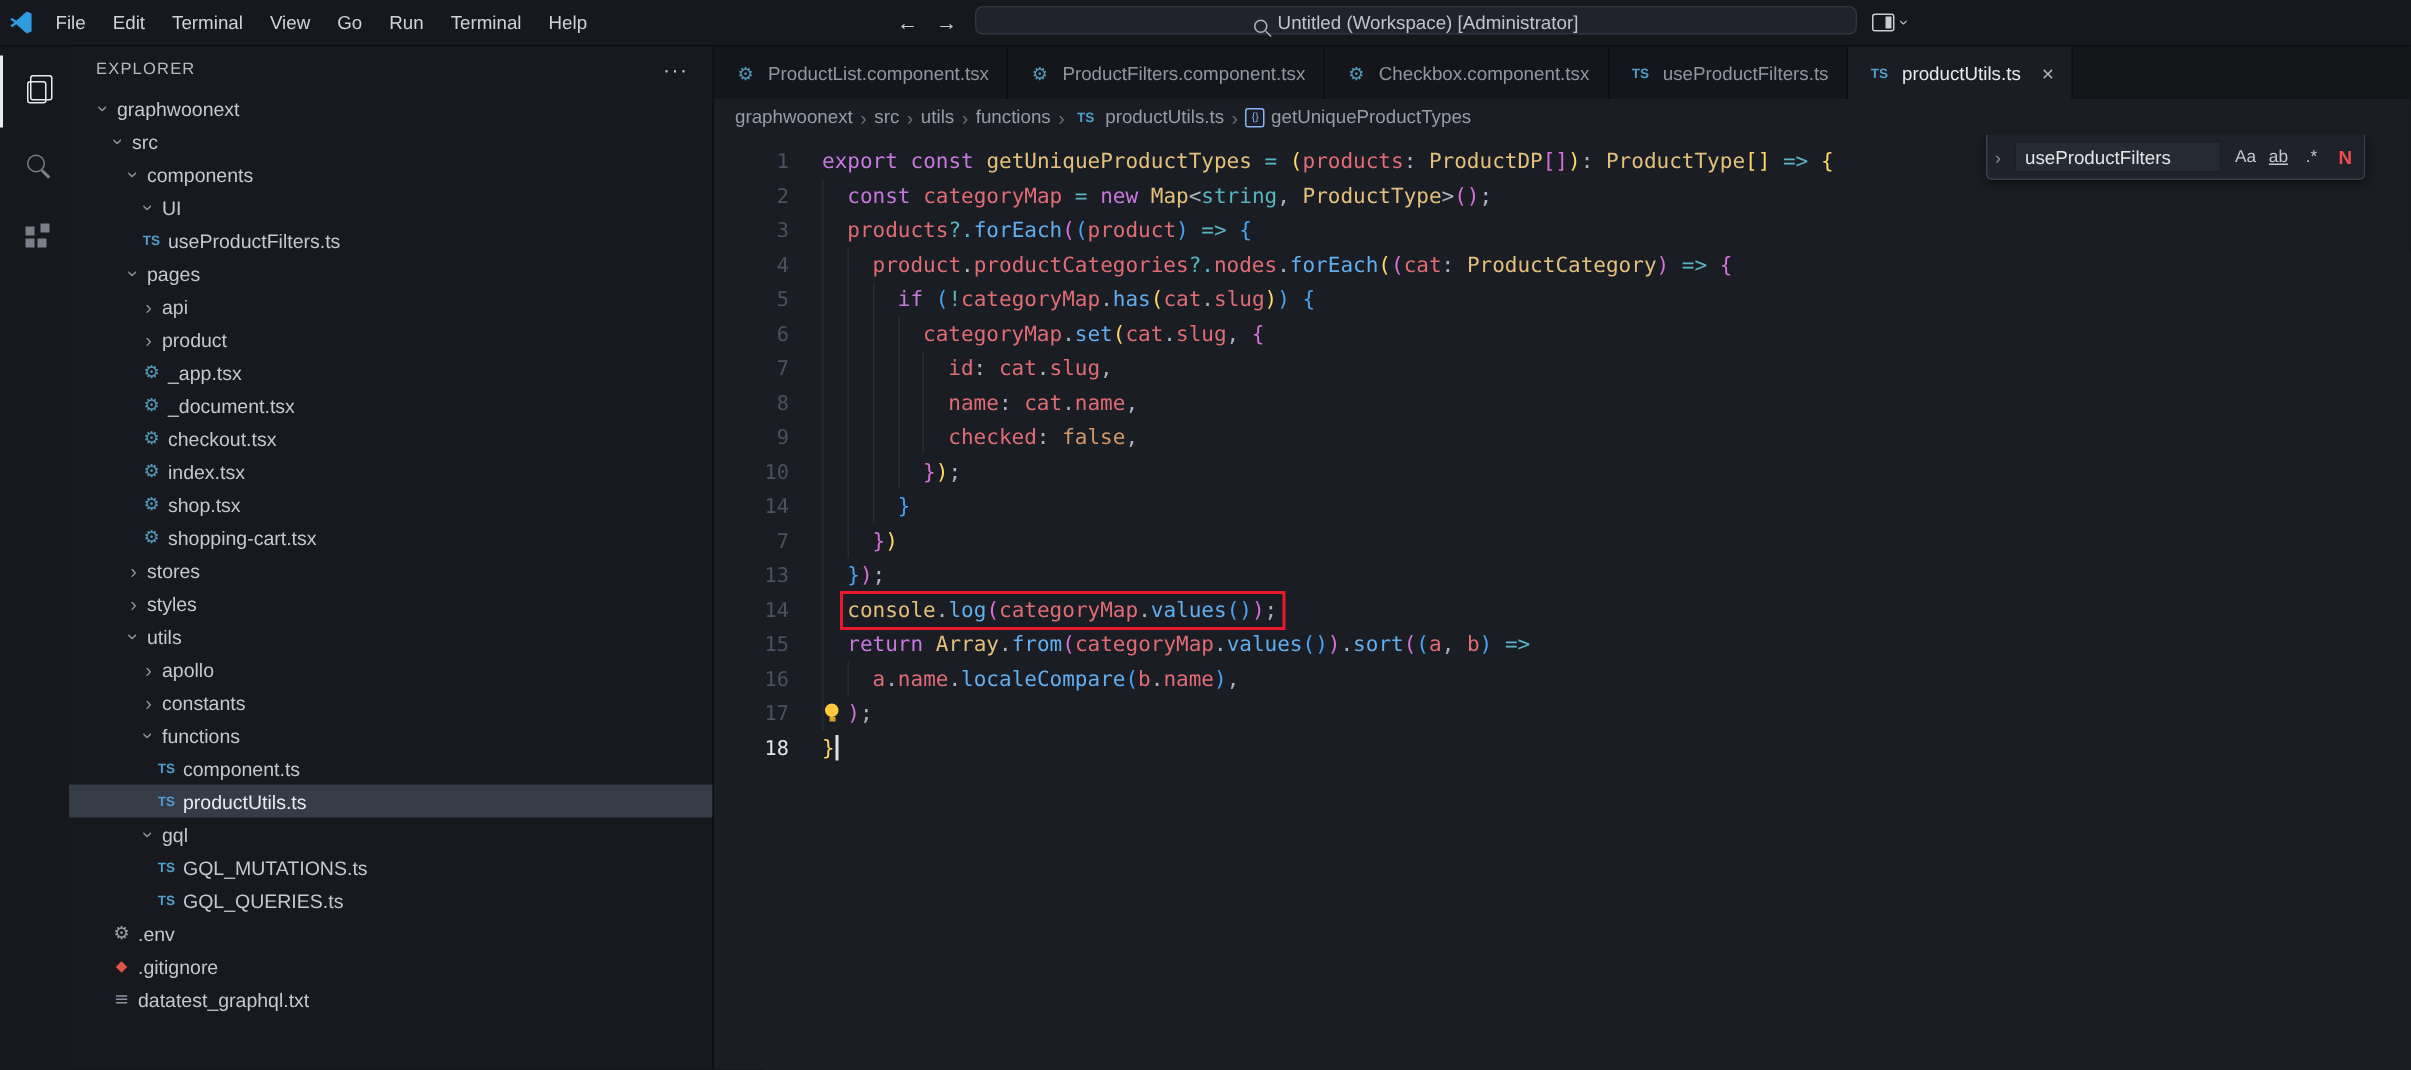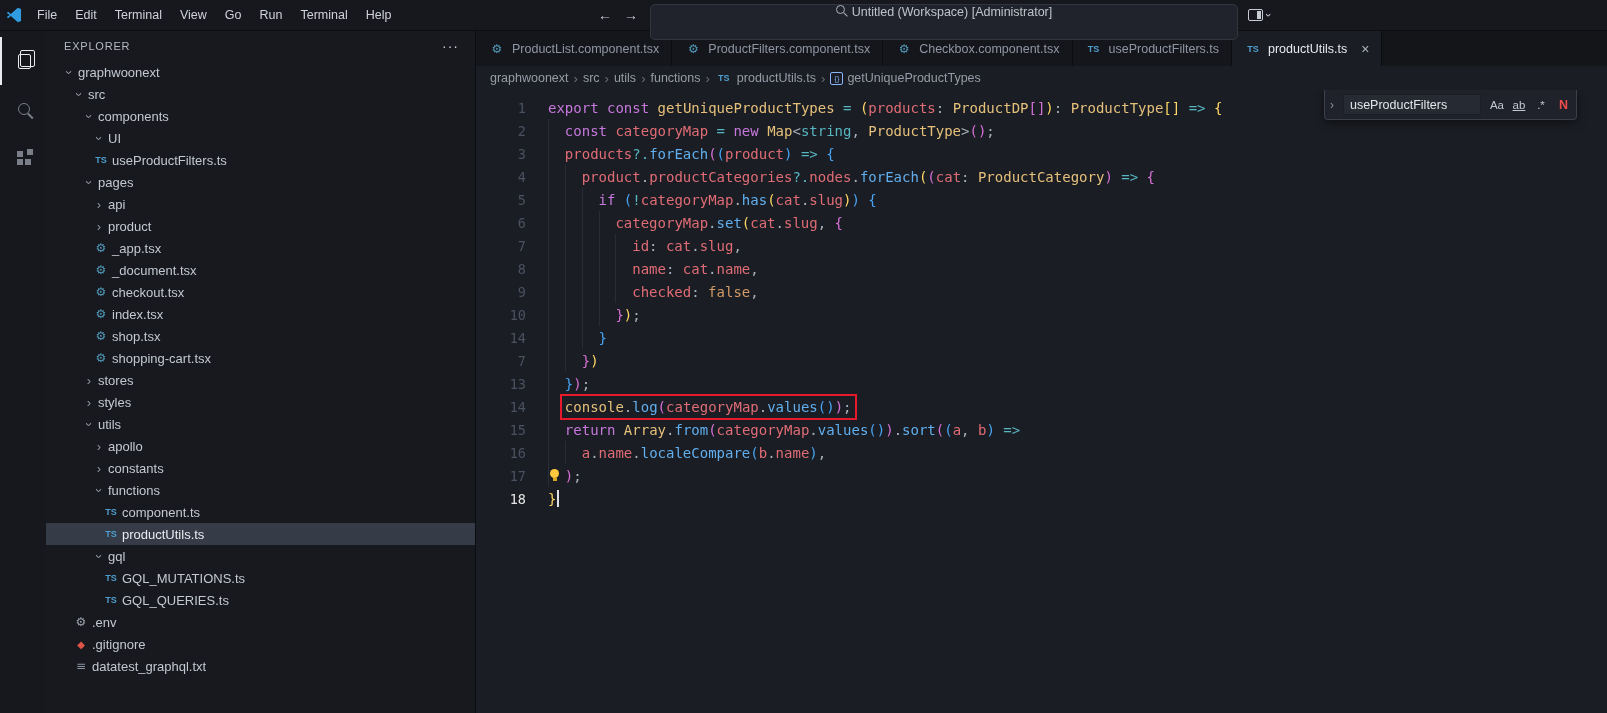--- a/index.html
+++ b/index.html
@@ -7,21 +7,21 @@
   body{font-family:"Liberation Sans",sans-serif}
   .window{width:1607px;height:713px;display:flex;flex-direction:column;background:#1a1d23}
 
   
   .titlebar{height:31px;background:#16181e;display:flex;align-items:center;position:relative;flex:0 0 auto;border-bottom:1px solid #0c0d10}
   .logo{width:28px;display:flex;justify-content:center;align-items:center}
   .menu-bar{display:flex;height:100%}
   .menu-item{padding:0 9px;font-size:12.5px;color:#cfd2d8;display:flex;align-items:center;cursor:default}
   .nav-arrow{position:absolute;top:0;height:30px;width:26px;display:flex;align-items:center;justify-content:center;color:#c8ccd2;font-size:14px;cursor:pointer}
   .nav-back{left:592px}.nav-fwd{left:618px}
-  .title-search{position:absolute;left:650px;top:4px;width:588px;height:36px;background:#20232b;border:1px solid #31353f;border-radius:5px;display:flex;align-items:flex-start;justify-content:center;gap:7px;color:#bfc3cb;font-size:12.5px;cursor:pointer}
+  .title-search{position:absolute;left:650px;top:4px;width:588px;height:19px;background:#20232b;border:1px solid #31353f;border-radius:5px;display:flex;align-items:flex-end;justify-content:center;gap:7px;color:#bfc3cb;font-size:12.5px;cursor:pointer}
   .mini-magnifier{width:9px;height:9px;border:1.4px solid #aeb2ba;border-radius:50%;position:relative;display:inline-block}
   .mini-magnifier::after{content:"";position:absolute;width:5px;height:1.4px;background:#aeb2ba;transform:rotate(45deg);bottom:-2px;right:-4px}
   .layout-btn{position:absolute;left:1248px;top:0;height:30px;display:flex;align-items:center;gap:4px;color:#c8ccd2;cursor:pointer}
   .layout-icon{width:15px;height:12px;border:1.3px solid #c8ccd2;border-radius:2px;position:relative}
   .layout-icon::after{content:"";position:absolute;top:1px;bottom:1px;right:1px;width:4px;background:#c8ccd2}
   .rot90{display:inline-block;transform:rotate(90deg);font-size:11px;color:#c8ccd2}
 
   
   .main{flex:1;display:flex;min-height:0}
 

